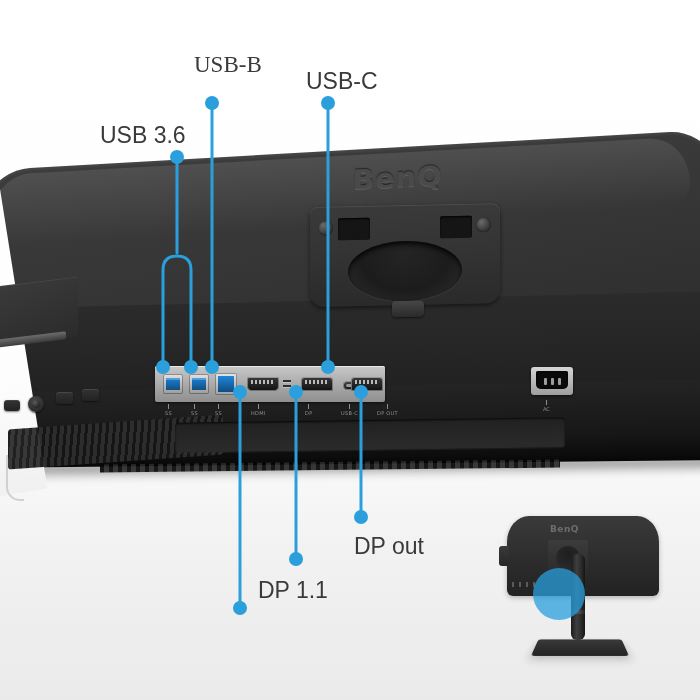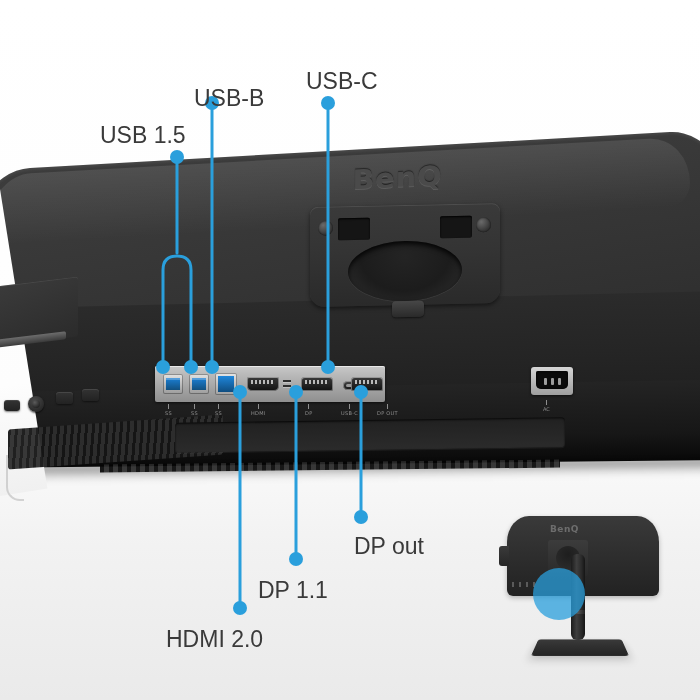--- a/index.html
+++ b/index.html
@@ -376,24 +376,23 @@
       <circle cx="328" cy="367" r="7"></circle>
       <circle cx="240" cy="392" r="7"></circle>
       <circle cx="240" cy="608" r="7"></circle>
       <circle cx="296" cy="392" r="7"></circle>
       <circle cx="296" cy="559" r="7"></circle>
       <circle cx="361" cy="392" r="7"></circle>
       <circle cx="361" cy="517" r="7"></circle>
     </g>
   </svg>
 
-  <div class="label" style="left:100px;top:122px;">USB 1.5</div>
-  <div class="label" style="left:194px;top:85px;">USB-B</div>
+  <div class="label" style="left:100px;top:122px;">USB 3.6</div>
+  <div class="label" style="left:194px;top:52px;font-family:Liberation Serif, serif;">USB-B</div>
   <div class="label" style="left:306px;top:68px;">USB-C</div>
-  <div class="label" style="left:166px;top:626px;">HDMI 2.0</div>
   <div class="label" style="left:258px;top:577px;">DP 1.1</div>
   <div class="label" style="left:354px;top:533px;">DP out</div>
 
   <div class="inset">
     <div class="ins-panel"></div>
     <div class="ins-logo">BenQ</div>
     <div class="ins-vesa"></div>
     <div class="ins-sidetab"></div>
     <div class="ins-btns"></div>
     <div class="ins-riser"></div>

